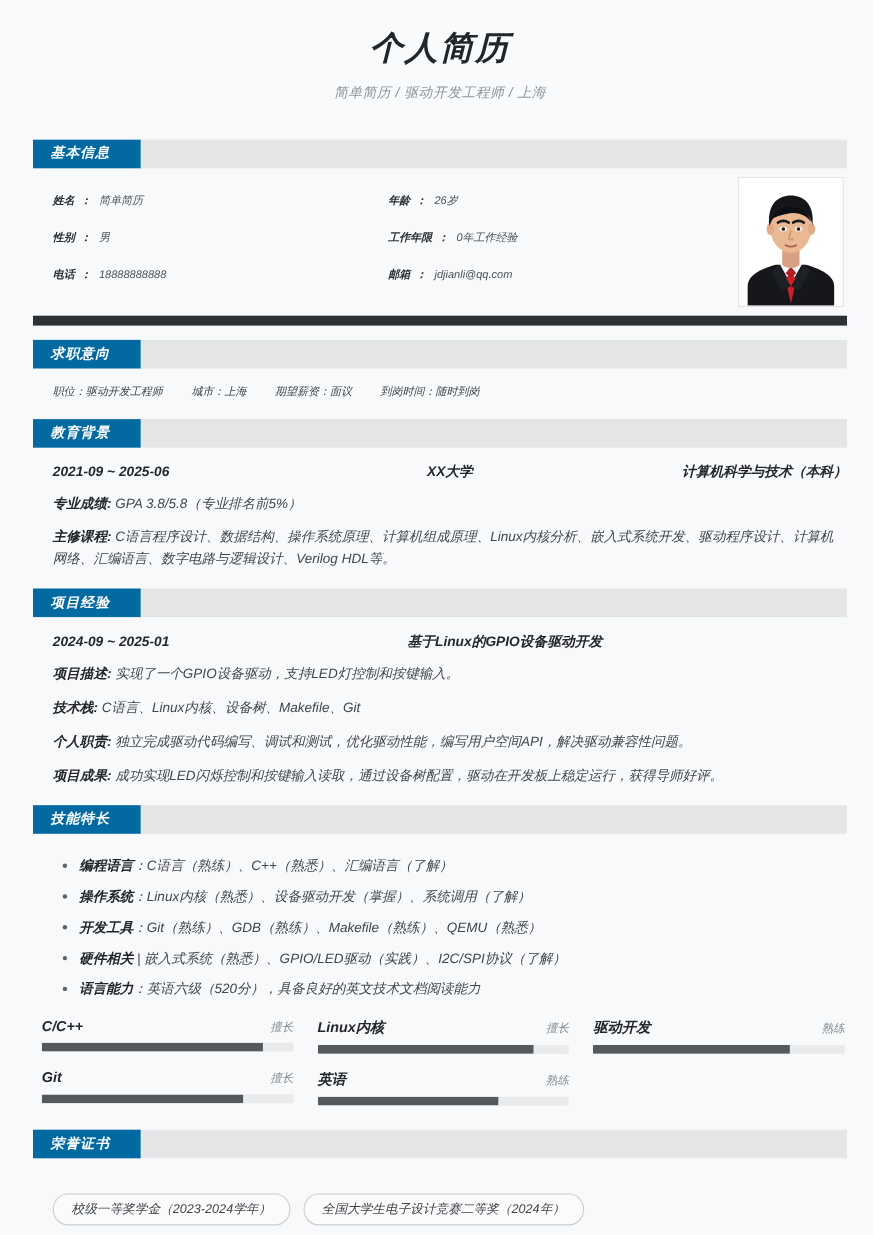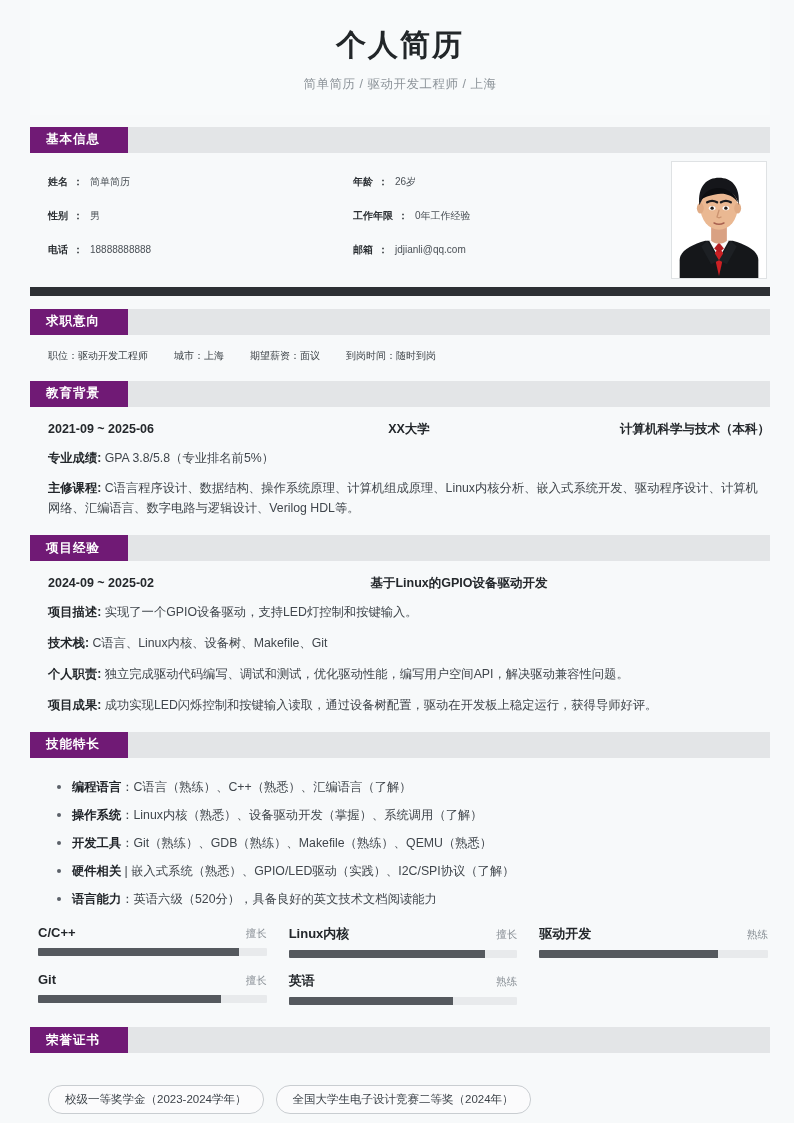--- a/index.html
+++ b/index.html
@@ -3,32 +3,32 @@
 <meta charset="utf-8">
 <style>
   * { box-sizing: border-box; margin: 0; padding: 0; }
   html, body {
     width: 794px; height: 1123px;
     background: #f7f9fa;
     font-family: "Liberation Sans", "DejaVu Sans", sans-serif;
     color: #2f3337;
     overflow: hidden;
   }
-  .page { width: 794px; height: 825px; position: relative; background: #f7f9fa; }
+  .page { width: 794px; height: 825px; position: relative; background: #f7f9fa; font-style: italic; }
   .sheet { position: absolute; left: 30px; top: 0; width: 740px; }
 
   
   .hero { background: #f8fafb; padding: 26px 0 22px; text-align: center; }
   .hero-title { font-size: 30px; font-weight: 700; letter-spacing: 2px; color: #222629; line-height: 1.25; }
   .hero-sub { margin-top: 12px; font-size: 12.5px; color: #8d949a; letter-spacing: .5px; }
 
   
   .sec-head { display: flex; align-items: stretch; height: 26px; margin-top: 12px; }
   .sec-head .tag {
-    background: #701a75; color: #ffffff; font-size: 12.5px; font-weight: 700;
+    background: #0369a1; color: #ffffff; font-size: 12.5px; font-weight: 700;
     display: flex; align-items: center; padding: 0 16px; letter-spacing: 1px;
     min-width: 98px;
   }
   .sec-head .rail { flex: 1; background: #e3e5e7; }
 
   .rule { height: 9px; background: #2d3034; margin: 14px 0 13px; }
 
   
   .basic { position: relative; padding: 22px 0 16px; }
   .grid2 { display: grid; grid-template-columns: 305px 1fr; row-gap: 20px; padding-left: 18px; width: 620px; }
@@ -207,21 +207,21 @@
         <span>C语言程序设计、数据结构、操作系统原理、计算机组成原理、Linux内核分析、嵌入式系统开发、驱动程序设计、计算机网络、汇编语言、数字电路与逻辑设计、Verilog HDL等。</span>
       </div>
     </div>
 
     <div class="sec-head">
       <div class="tag">项目经验</div>
       <div class="rail"></div>
     </div>
     <div class="block">
       <div class="row-head proj">
-        <span class="when">2024-09 ~ 2025-02</span>
+        <span class="when">2024-09 ~ 2025-01</span>
         <span class="mid">基于Linux的GPIO设备驱动开发</span>
       </div>
       <div class="line">
         <b>项目描述</b><b>:</b>
         <span>实现了一个GPIO设备驱动，支持LED灯控制和按键输入。</span>
       </div>
       <div class="line">
         <b>技术栈</b><b>:</b>
         <span>C语言、Linux内核、设备树、Makefile、Git</span>
       </div>

